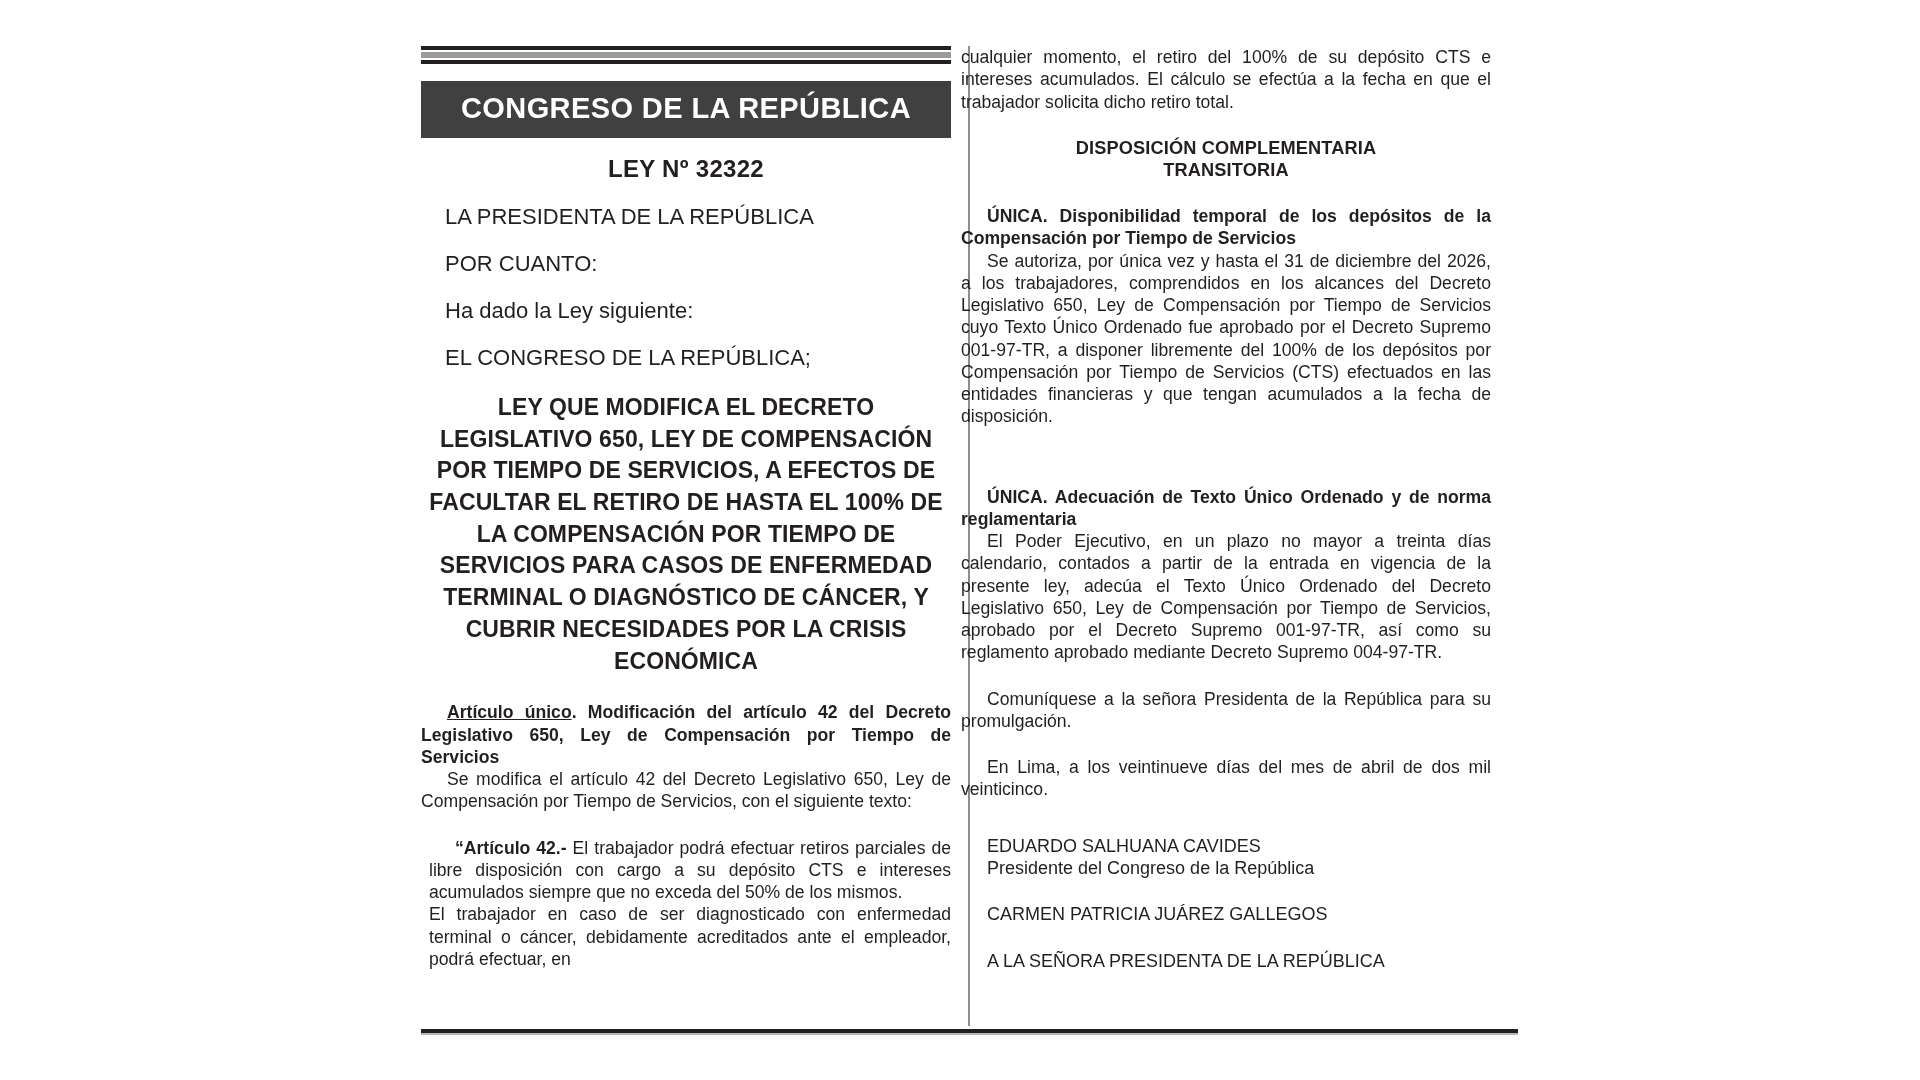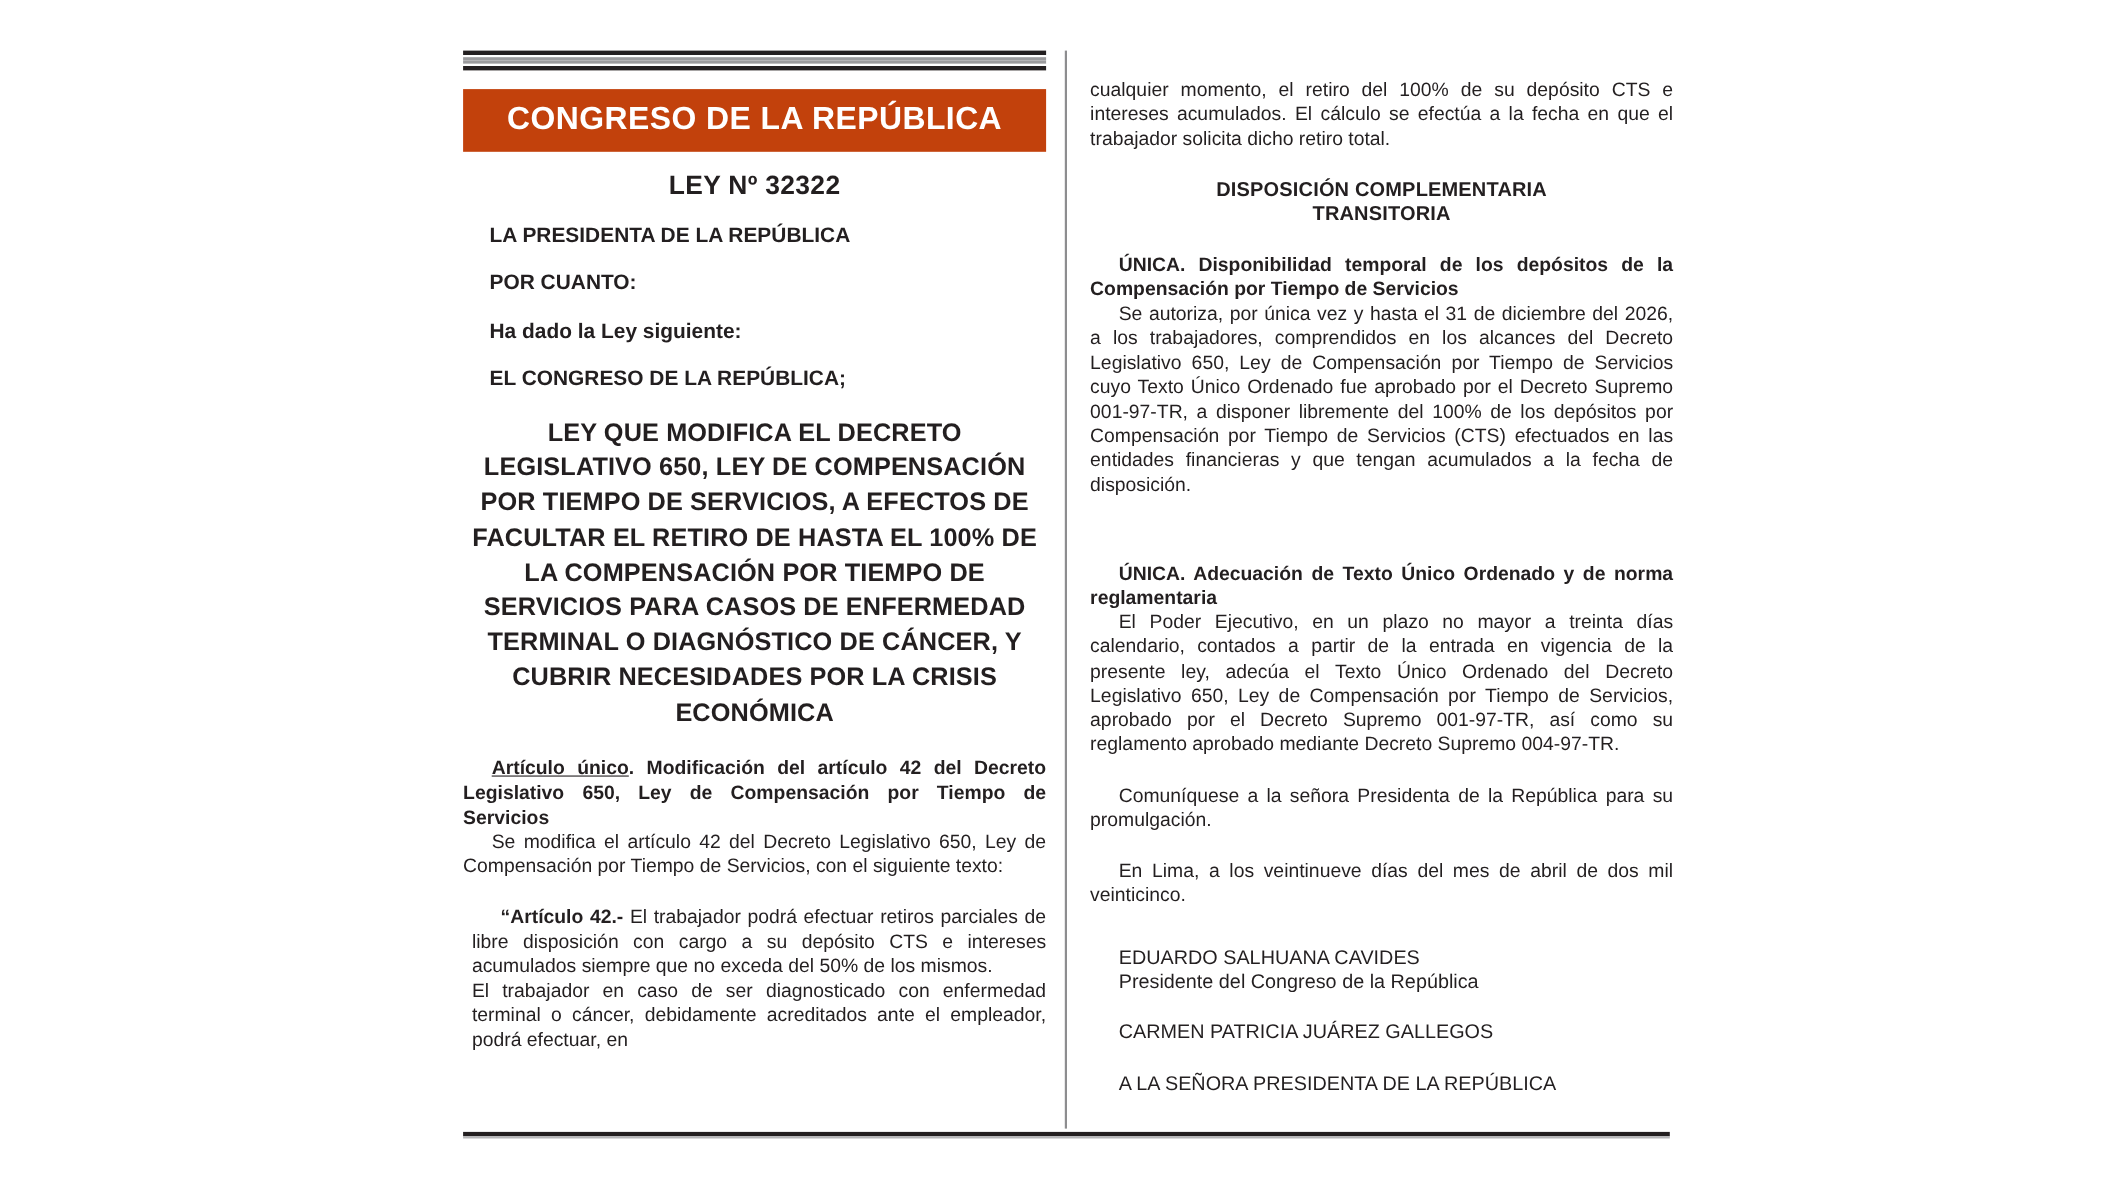--- a/index.html
+++ b/index.html
@@ -32,21 +32,21 @@
     width: 1097px;
     height: 990px;
   }
 
   .col {
     position: absolute;
     top: 0;
     width: 530px;
   }
   .col-left  { left: 0; }
-  .col-right { left: 570px; margin-top: 24px; }
+  .col-right { left: 540px; }
 
   .col-divider {
     position: absolute;
     left: 547px;
     top: 0px;
     width: 2px;
     height: 980px;
     background: #8d8d8f;
   }
 
@@ -87,21 +87,21 @@
   .poder-title {
     text-align: center;
     font-weight: bold;
     font-size: 25px;
     letter-spacing: 0.5px;
     padding: 12px 0 11px 0;
     font-family: "Liberation Sans", sans-serif;
   }
 
   .congreso-banner {
-    background: #c2410c;
+    background: #404040;
     color: #ffffff;
     text-align: center;
     font-weight: bold;
     font-size: 29px;
     letter-spacing: 0.4px;
     padding: 11px 0 13px 0;
     margin-top: 17px;
   }
 
   .ley-numero {
@@ -111,23 +111,22 @@
     letter-spacing: 0.3px;
     margin-top: 17px;
   }
 
   .preamble {
     margin-top: 21px;
   }
   .preamble p {
     margin: 0 0 21px 0;
     padding-left: 24px;
-    font-size: 19px;
+    font-size: 22px;
     line-height: 1.18;
-    font-weight: bold;
   }
 
   .ley-title {
     text-align: center;
     font-weight: bold;
     font-size: 23px;
     line-height: 1.38;
     letter-spacing: 0.1px;
   }
 

